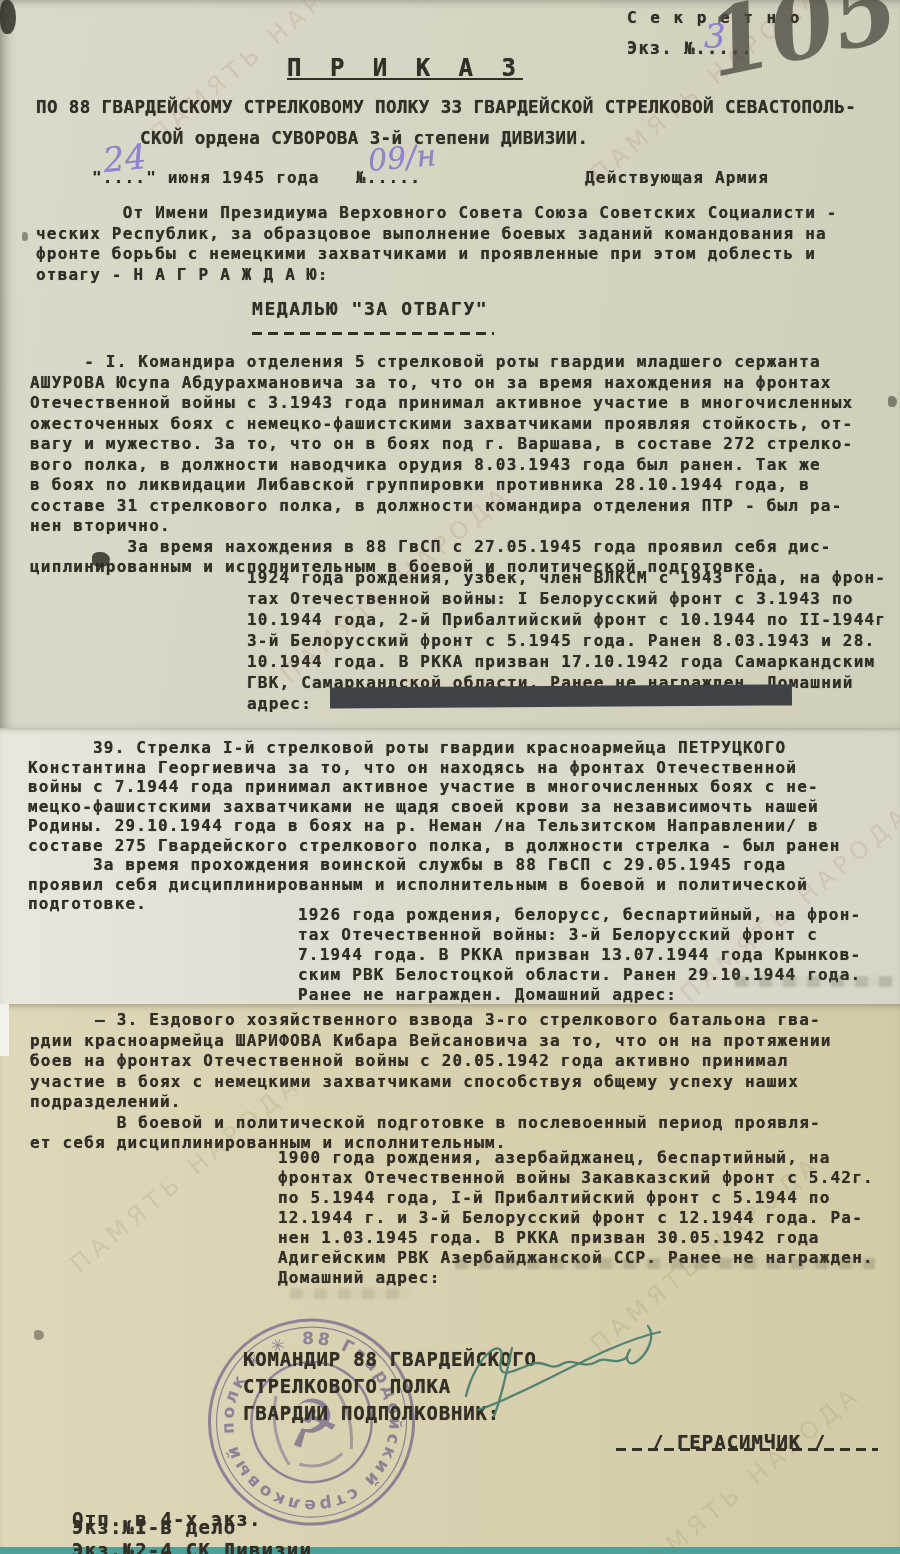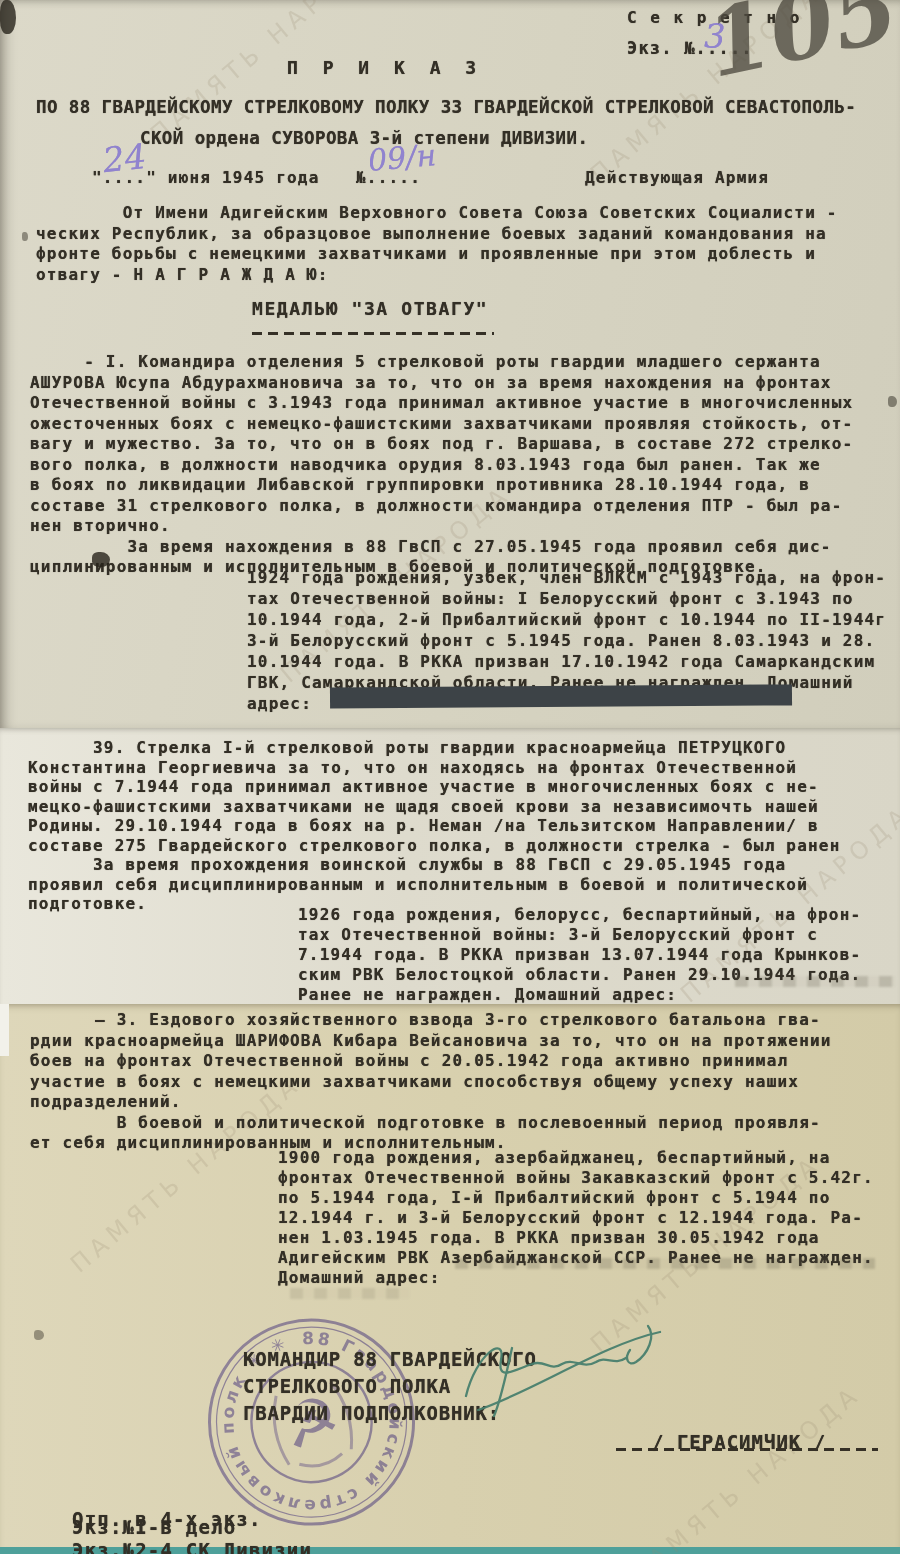--- a/index.html
+++ b/index.html
@@ -50,31 +50,31 @@
   <div class="wm" style="left:650px;top:890px;">ПАМЯТЬ НАРОДА</div>
   <div class="wm" style="left:40px;top:1160px;">ПАМЯТЬ НАРОДА</div>
   <div class="wm" style="left:560px;top:1240px;">ПАМЯТЬ НАРОДА</div>
   <div class="wm" style="left:600px;top:1470px;">ПАМЯТЬ НАРОДА</div>
 
   <div class="typed" style="left:627px;top:8px;font-size:16px;letter-spacing:2px;text-align:center;">С е к р е т н о</div>
   <div class="typed" style="left:627px;top:38px;font-size:17px;">Экз. №.....</div>
   <div class="hw" style="left:704px;top:16px;font-size:34px;">3</div>
   <div class="pencil" style="left:706px;top:-28px;font-size:92px;">105</div>
 
-  <div class="typed" style="left:287px;top:58px;font-size:18px;letter-spacing:7px;">П Р И К А З</div>
+  <div class="typed" style="left:287px;top:58px;font-size:24px;letter-spacing:7px;text-decoration:underline;">П Р И К А З</div>
   <div class="typed" style="left:36px;top:97px;font-size:17.5px;letter-spacing:.4px;">ПО 88 ГВАРДЕЙСКОМУ СТРЕЛКОВОМУ ПОЛКУ 33 ГВАРДЕЙСКОЙ СТРЕЛКОВОЙ СЕВАСТОПОЛЬ-</div>
   <div class="typed" style="left:140px;top:128px;font-size:17.5px;letter-spacing:.4px;">СКОЙ ордена СУВОРОВА 3-й степени ДИВИЗИИ.</div>
 
   <div class="typed" style="left:92px;top:168px;">"...." июня 1945 года</div>
   <div class="hw" style="left:103px;top:138px;font-size:34px;transform:rotate(-6deg);">24</div>
   <div class="typed" style="left:356px;top:168px;">№.....</div>
   <div class="hw" style="left:368px;top:140px;font-size:30px;transform:rotate(-5deg);">09/н</div>
   <div class="typed" style="left:585px;top:168px;">Действующая Армия</div>
 
-  <div class="typed" style="left:36px;top:203px;width:860px;">        От Имени Адигейским Верховного Совета Союза Советских Социалисти -
+  <div class="typed" style="left:36px;top:203px;width:860px;">        От Имени Президиума Верховного Совета Союза Советских Социалисти -
 ческих Республик, за образцовое выполнение боевых заданий командования на
 фронте борьбы с немецкими захватчиками и проявленные при этом доблесть и
 отвагу - Н А Г Р А Ж Д А Ю:</div>
   <div class="typed" style="left:252px;top:299px;font-size:18px;letter-spacing:1.6px;">МЕДАЛЬЮ "ЗА ОТВАГУ"</div>
   <div class="dashes" style="left:252px;top:332px;width:242px;"></div>
 
   <div class="typed" style="left:30px;top:352px;width:866px;">     - I. Командира отделения 5 стрелковой роты гвардии младшего сержанта
 АШУРОВА Юсупа Абдурахмановича за то, что он за время нахождения на фронтах
 Отечественной войны с 3.1943 года принимал активное участие в многочисленных
 ожесточенных боях с немецко-фашистскими захватчиками проявляя стойкость, от-

